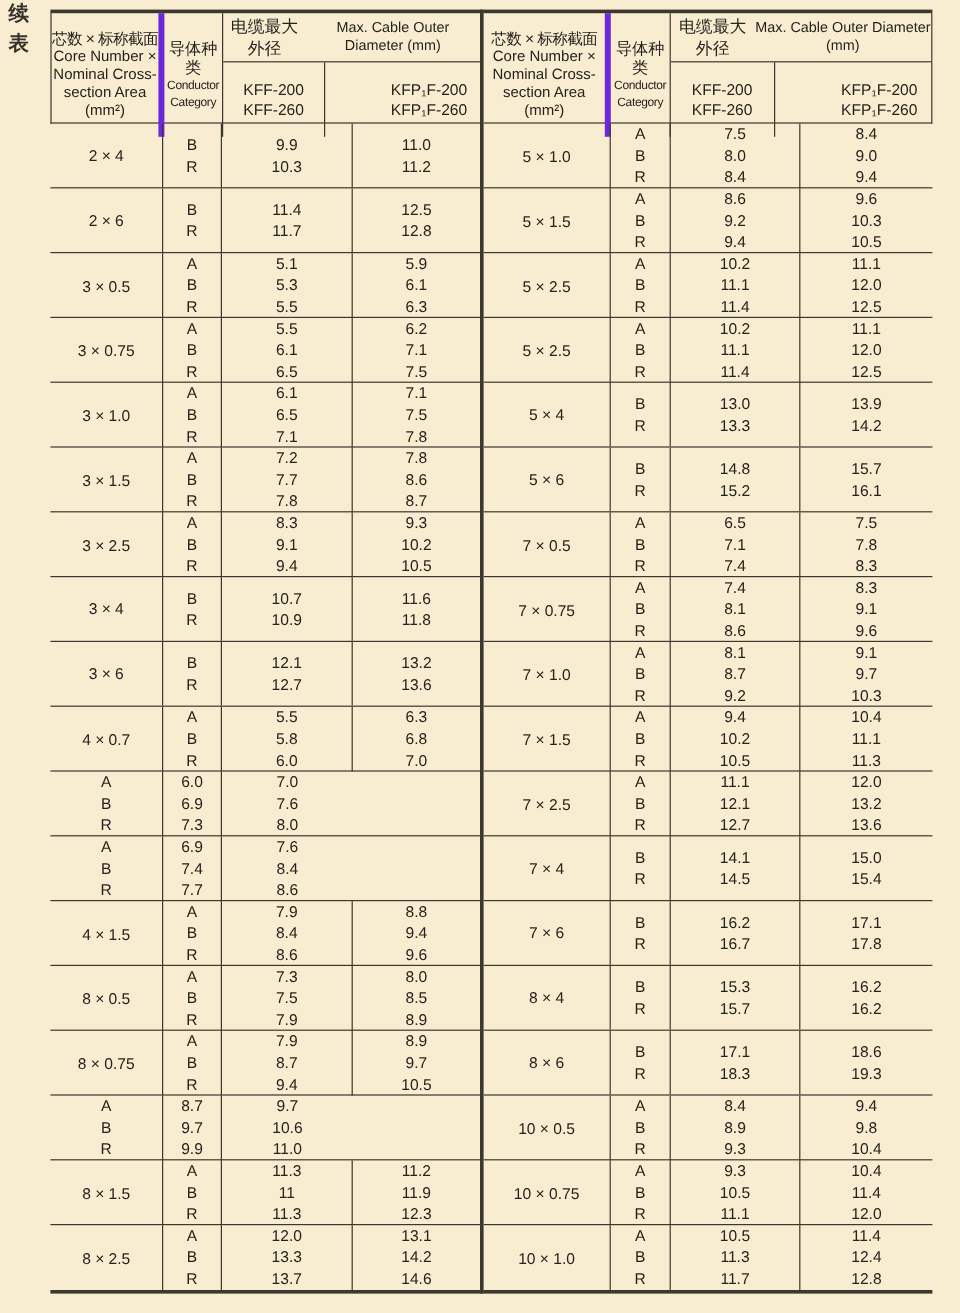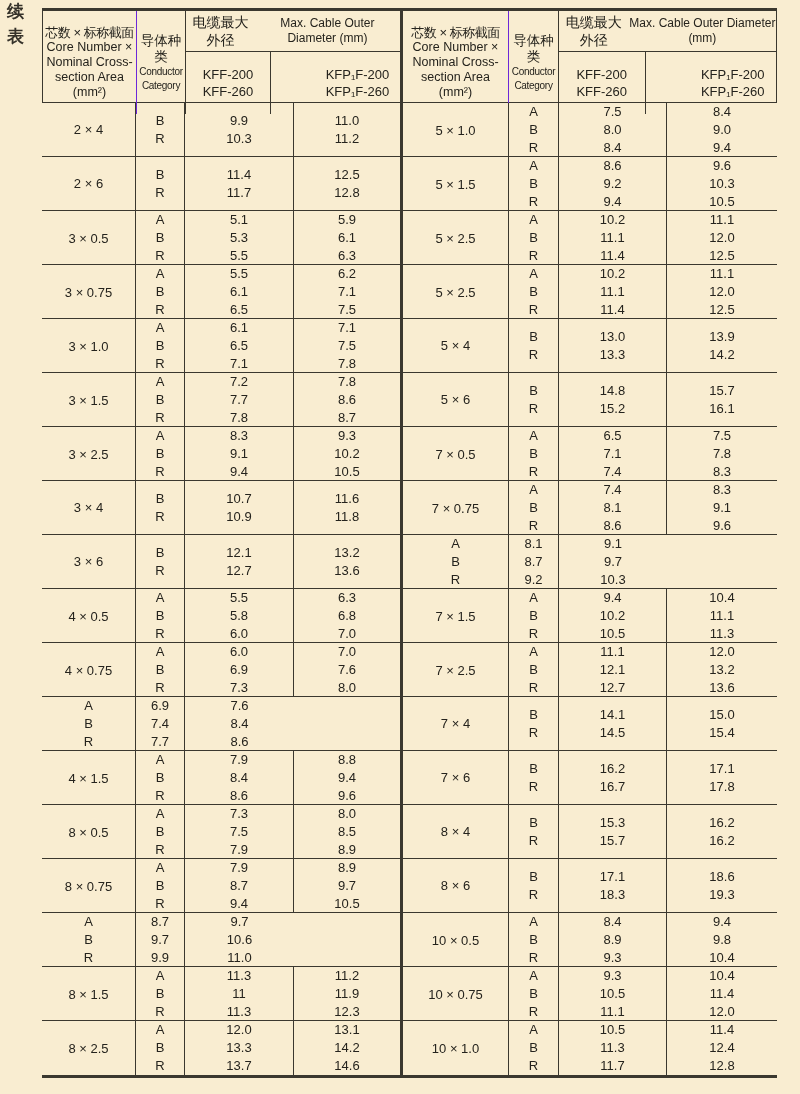--- a/index.html
+++ b/index.html
@@ -38,21 +38,21 @@
     height:92px;
     border-bottom:1.5px solid #3b382f;
     box-sizing:border-box;
   }
   .left  .thead{grid-template-columns:94px 49px 1fr;}
   .right .thead{grid-template-columns:106px 50px 1fr;}
   .left  .thead{border-left:1.5px solid #3b382f;}
   .right .thead{border-right:1.5px solid #3b382f;}
 
   .h-core{
-    border-right:1px solid #6d28d9;
+    border-right:5px solid #6d28d9;
     display:flex;flex-direction:column;justify-content:center;align-items:center;
     text-align:center;font-size:12.5px;line-height:15px;padding:14px 0;
   }
   .h-core .zh{font-size:13px;letter-spacing:-0.5px;white-space:nowrap;}
   .h-cond{
     border-right:1px solid #3b382f;
     display:flex;flex-direction:column;justify-content:center;align-items:center;
     text-align:center;padding:2px 0;
   }
   .h-cond .zh{font-size:13.5px;line-height:16px;}
@@ -281,39 +281,38 @@
             <div class="g-stack g-kff">
               <span>12.1</span>
               <span>12.7</span>
             </div>
             <div class="g-stack g-kfp">
               <span>13.2</span>
               <span>13.6</span>
             </div>
           </div>
           <div class="group">
-            <div class="g-core">4 × 0.5</div>
+            <div class="g-core">4 × 0.7</div>
             <div class="g-stack g-cond">
               <span>A</span>
               <span>B</span>
               <span>R</span>
             </div>
             <div class="g-stack g-kff">
               <span>5.5</span>
               <span>5.8</span>
               <span>6.0</span>
             </div>
             <div class="g-stack g-kfp">
               <span>6.3</span>
               <span>6.8</span>
               <span>7.0</span>
             </div>
           </div>
           <div class="group">
-            <div class="g-core">4 × 0.75</div>
             <div class="g-stack g-cond">
               <span>A</span>
               <span>B</span>
               <span>R</span>
             </div>
             <div class="g-stack g-kff">
               <span>6.0</span>
               <span>6.9</span>
               <span>7.3</span>
             </div>
@@ -615,20 +614,21 @@
               <span>8.1</span>
               <span>8.6</span>
             </div>
             <div class="g-stack g-kfp">
               <span>8.3</span>
               <span>9.1</span>
               <span>9.6</span>
             </div>
           </div>
           <div class="group">
+            <div class="g-core">7 × 1.0</div>
             <div class="g-stack g-cond">
               <span>A</span>
               <span>B</span>
               <span>R</span>
             </div>
             <div class="g-stack g-kff">
               <span>8.1</span>
               <span>8.7</span>
               <span>9.2</span>
             </div>

